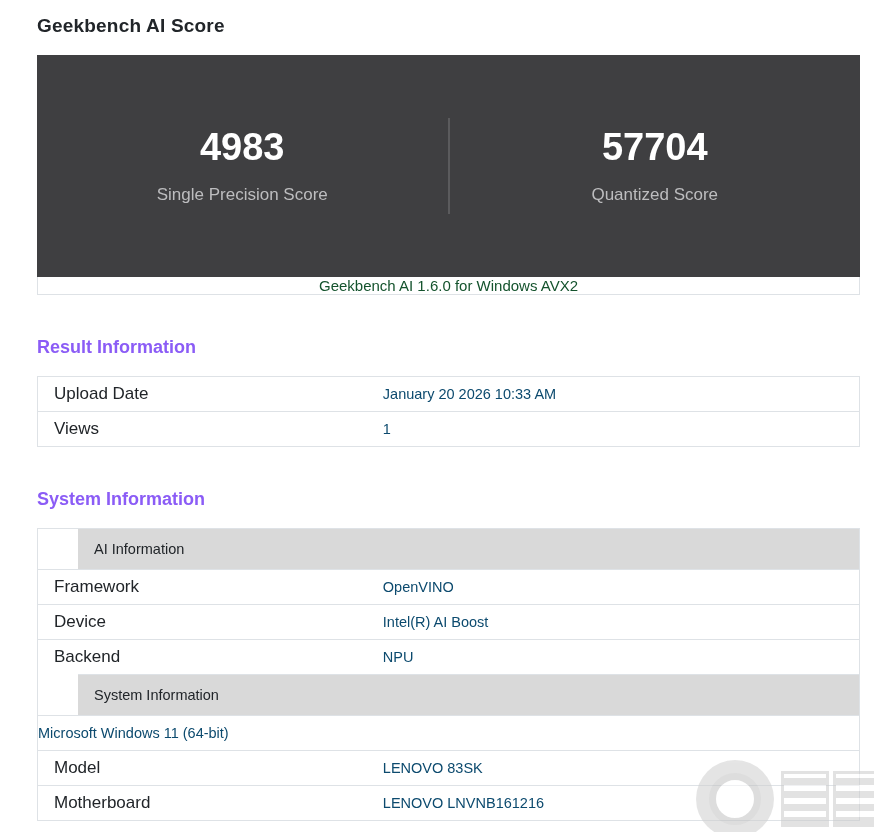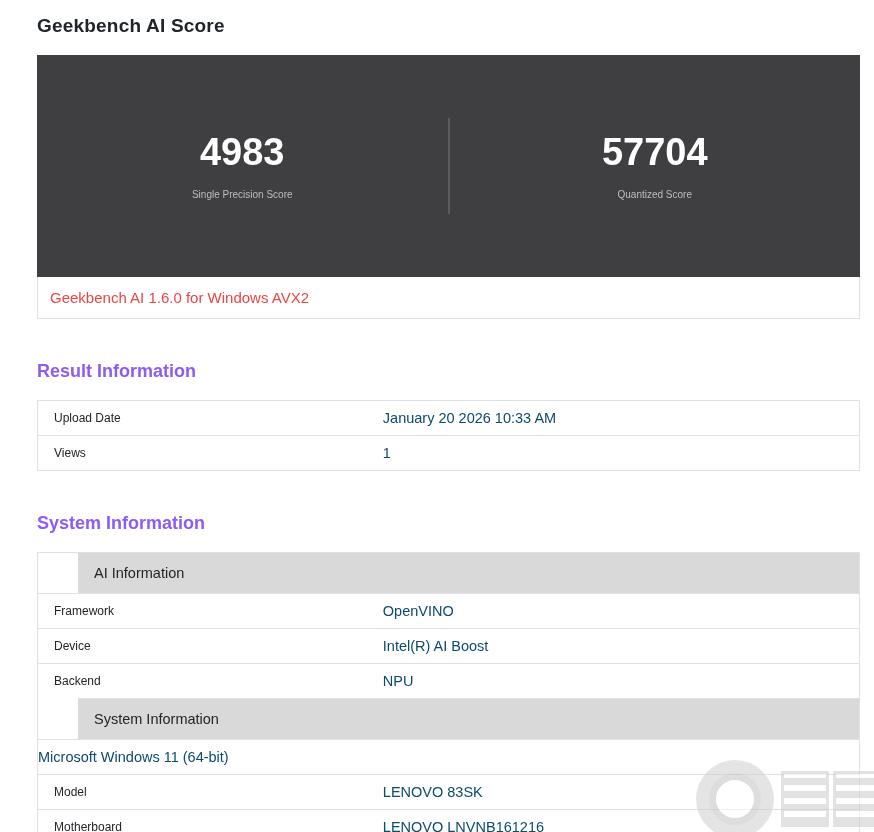--- a/index.html
+++ b/index.html
@@ -19,41 +19,41 @@
   
   .banner {
     background:#3f3f41; height:222px;
     display:flex; align-items:center; justify-content:space-between;
   }
   .score-col { flex:1; text-align:center; }
   .score-value {
     color:#ffffff; font-size:38px; font-weight:600; line-height:1.1;
   }
   .score-label {
-    color:#bdbdbf; font-size:10px; margin-top:16px;
+    color:#bdbdbf; font-size:17px; margin-top:16px;
   }
   .v-divider { width:1px; height:96px; background:#5b5b5d; align-self:center; }
 
   .banner-footer {
     border:1px solid #dee2e6; border-top:0;
-    padding:12px; font-size:15px; color:#ef4444; background:#fff;
+    padding:0; font-size:15px; color:#14532d; background:#fff;text-align:center;
   }
 
   
   .section-heading {
     font-size:18px; font-weight:bold; color:#8b5cf6;
     margin:42px 0 18px 0;
   }
 
   
   .tbl { border:1px solid #dee2e6; background:#fff; }
   .trow { display:flex; border-top:1px solid #dee2e6; }
   .tbl > .trow:first-child, .tbl > .subheader:first-child { border-top:0; }
   .cell-label {
-    width:42%; padding:8px 16px; font-size:12px; color:#212529; line-height:18px;
+    width:42%; padding:8px 16px; font-size:17px; color:#212529; line-height:18px;
   }
   .cell-value {
     width:58%; padding:8px 16px 8px 0; font-size:14.5px; color:#0c4a6e; line-height:18px;
   }
   .subheader {
     background:#d9d9d9; border-top:1px solid #dee2e6;
     padding:11px 16px; font-size:14.5px; color:#212529; line-height:18px;margin-left:40px;
   }
 
   

